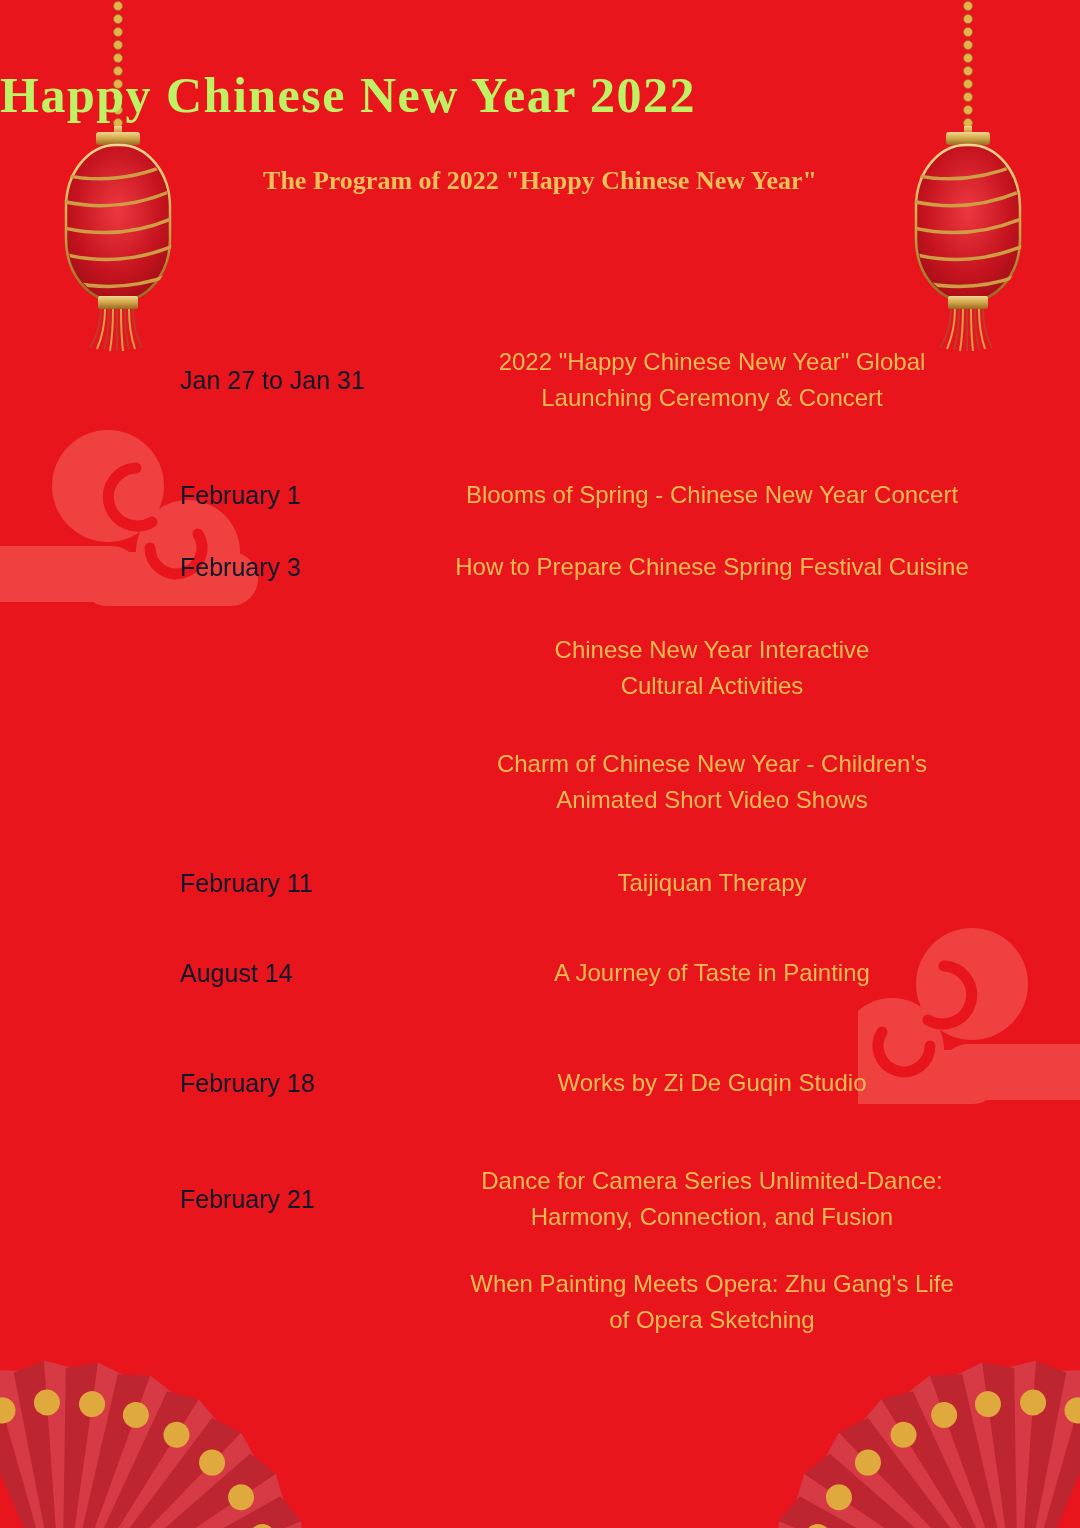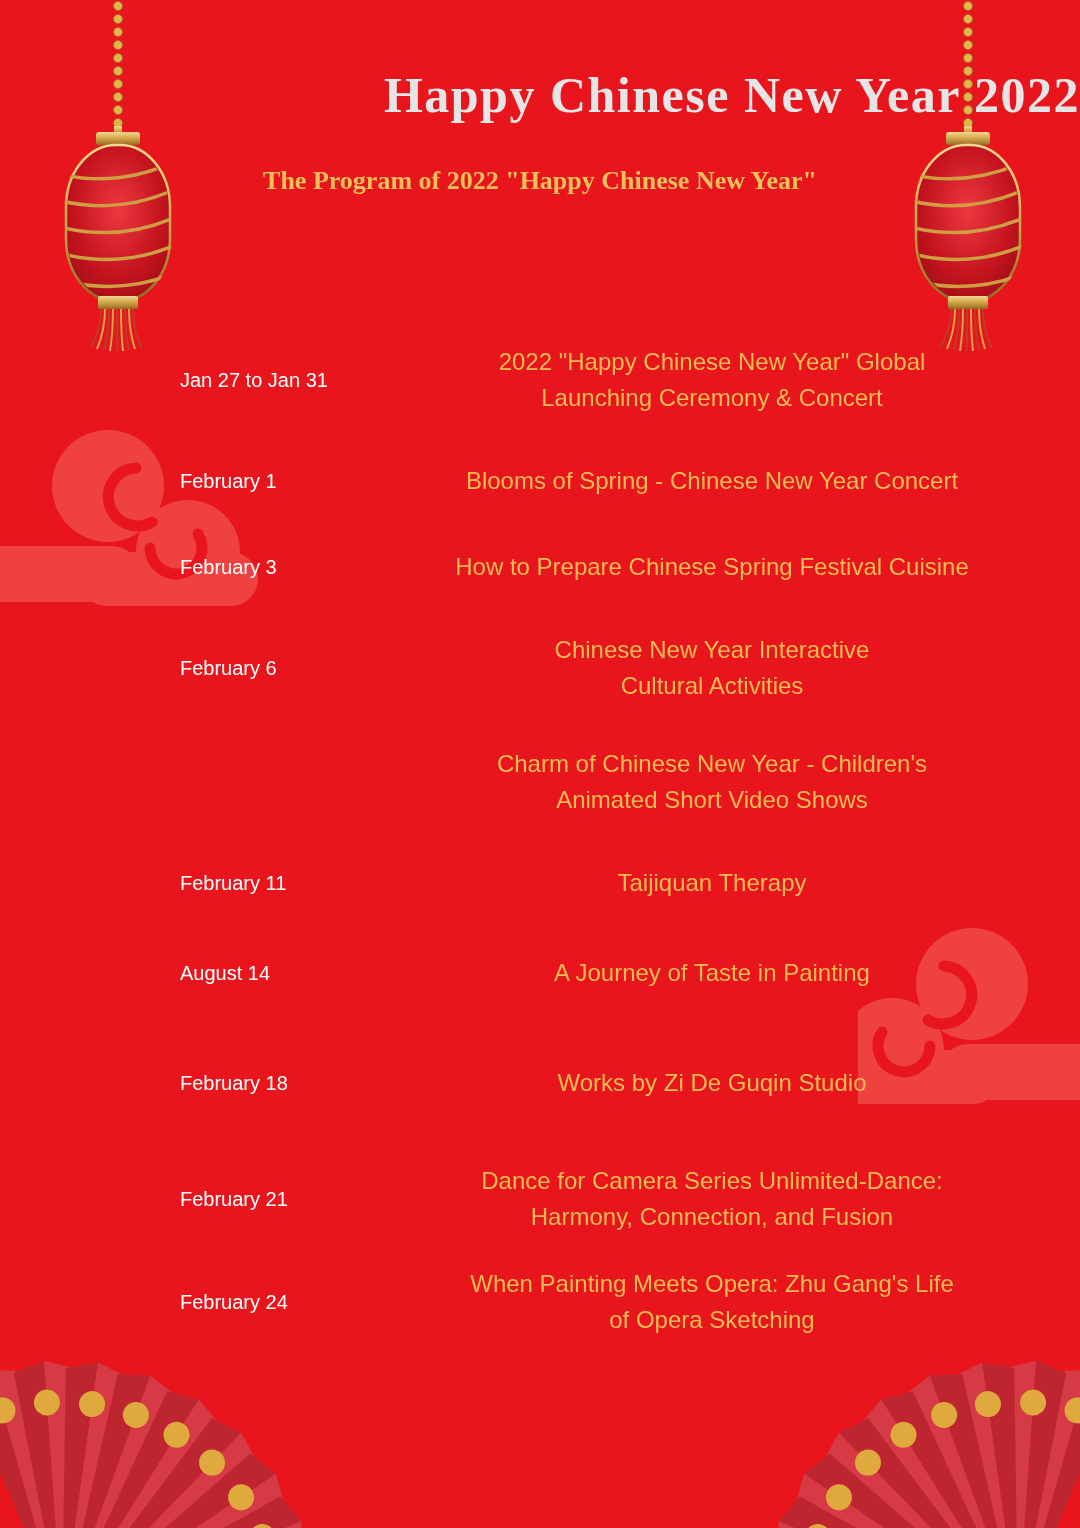--- a/index.html
+++ b/index.html
@@ -7,44 +7,44 @@
     width: 1080px; height: 1528px;
     position: relative;
     overflow: hidden;
     background: #e8151d;
     font-family: "Liberation Sans", sans-serif;
   }
   .deco { position: absolute; pointer-events: none; }
 
   .title {
     position: absolute; top: 66px; left: 0; width: 100%;
-    text-align: right;
+    text-align: left;
     font-family: "Liberation Serif", serif;
     font-weight: bold;
     font-size: 50px;
     letter-spacing: 1.5px;
-    color: #e5e5e5;
+    color: #bef264;
   }
   .subtitle {
     position: absolute; top: 166px; left: 0; width: 100%;
     text-align: center;
     font-family: "Liberation Serif", serif;
     font-weight: bold;
     font-size: 26px;
     color: #eec05a;
   }
 
   .schedule { position: absolute; left: 0; top: 0; width: 100%; height: 100%; }
   .row { position: absolute; left: 0; width: 100%; }
   .event-date {
     position: absolute; left: 180px; top: 50%;
     transform: translateY(-50%);
     width: 230px;
-    font-size: 20px;
-    color: #ffffff;
+    font-size: 25px;
+    color: #0f172a;
   }
   .event-name {
     position: absolute; left: 422px; top: 50%;
     transform: translateY(-50%);
     width: 580px;
     text-align: center;
     font-size: 24px;
     line-height: 36px;
     white-space: pre-line;
     color: #f4bb54;
@@ -174,32 +174,31 @@
 <div class="subtitle">The Program of 2022 "Happy Chinese New Year"</div>
 
 <div class="schedule">
 
   <div class="row" style="top:340px; height:80px">
     <div class="event-date">Jan 27 to Jan 31</div>
     <div class="event-name">2022 "Happy Chinese New Year" Global
 Launching Ceremony &amp; Concert</div>
   </div>
 
-  <div class="row" style="top:458px; height:46px">
+  <div class="row" style="top:472px; height:46px">
     <div class="event-date">February 1</div>
     <div class="event-name">Blooms of Spring - Chinese New Year Concert</div>
   </div>
 
   <div class="row" style="top:544px; height:46px">
     <div class="event-date">February 3</div>
     <div class="event-name">How to Prepare Chinese Spring Festival Cuisine</div>
   </div>
 
   <div class="row" style="top:628px; height:80px">
-    <div class="event-date">February 6</div>
     <div class="event-name">Chinese New Year Interactive
 Cultural Activities</div>
   </div>
 
   <div class="row" style="top:742px; height:80px">
     <div class="event-name">Charm of Chinese New Year - Children's
 Animated Short Video Shows</div>
   </div>
 
   <div class="row" style="top:860px; height:46px">
@@ -217,18 +216,17 @@
     <div class="event-name">Works by Zi De Guqin Studio</div>
   </div>
 
   <div class="row" style="top:1158px; height:82px">
     <div class="event-date">February 21</div>
     <div class="event-name">Dance for Camera Series Unlimited-Dance:
 Harmony, Connection, and Fusion</div>
   </div>
 
   <div class="row" style="top:1262px; height:80px">
-    <div class="event-date">February 24</div>
     <div class="event-name">When Painting Meets Opera: Zhu Gang's Life
 of Opera Sketching</div>
   </div>
 
 </div>
 
 </body></html>

